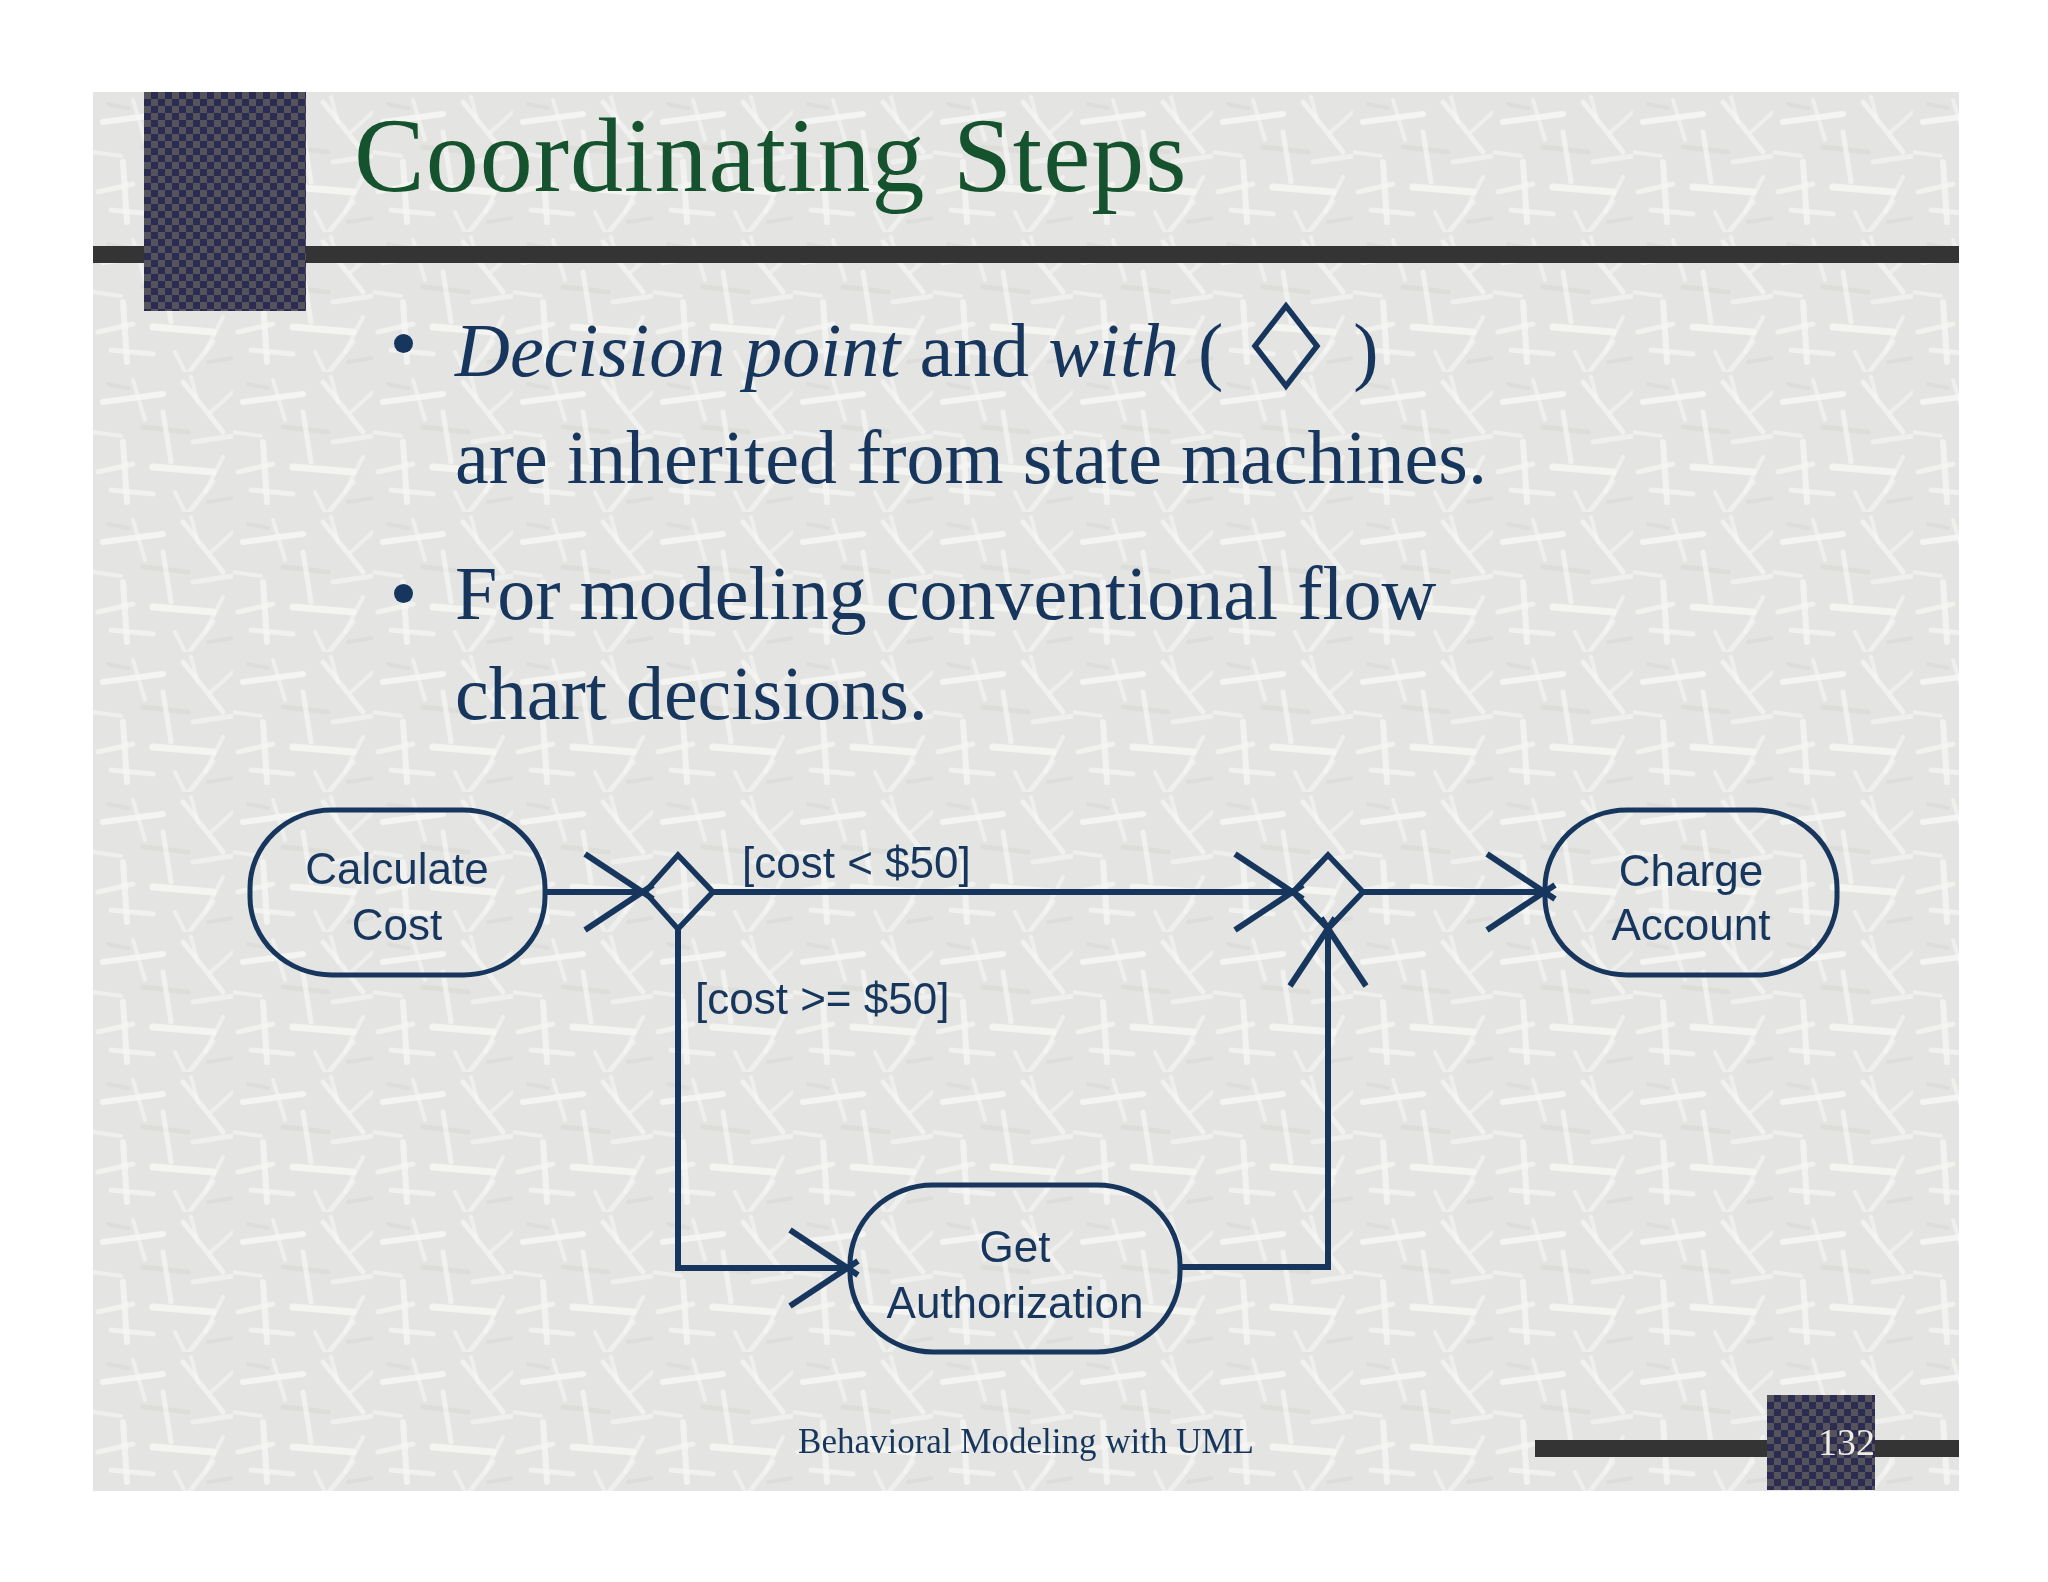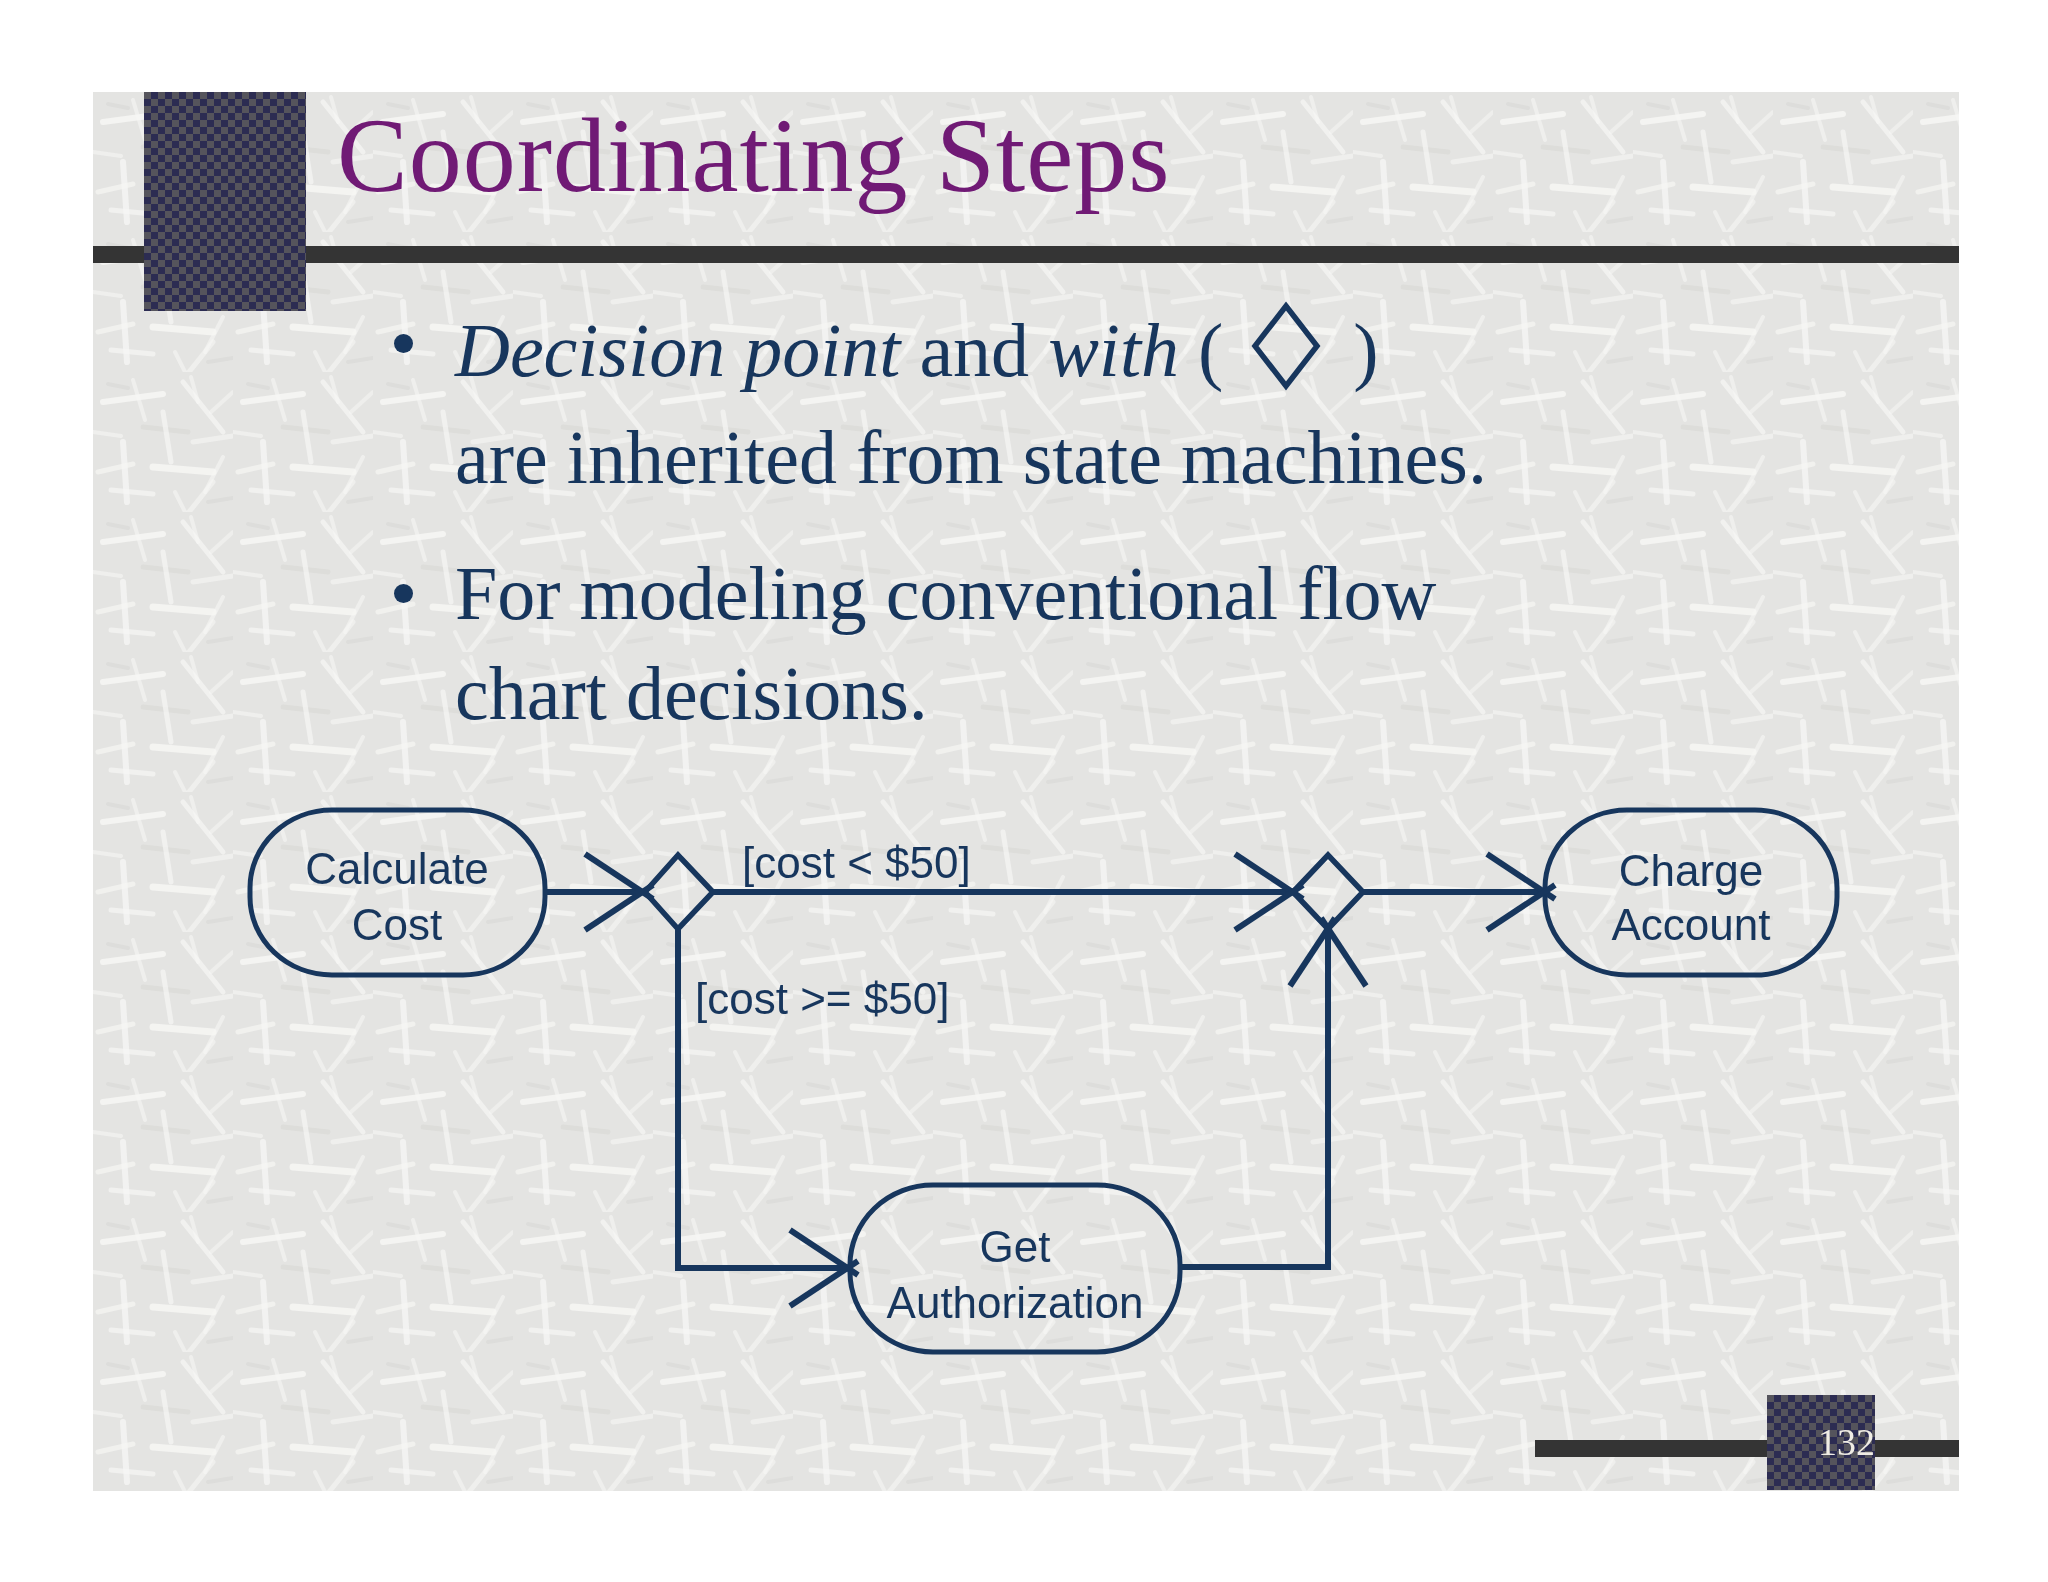--- a/index.html
+++ b/index.html
@@ -11,22 +11,22 @@
   .charcoal-bar{position:absolute;background:#343434;}
   
   .checker{
     background-color:#55545c;
     background-image:
       linear-gradient(45deg,#2c2c52 25%,transparent 25%,transparent 75%,#2c2c52 75%),
       linear-gradient(45deg,#2c2c52 25%,transparent 25%,transparent 75%,#2c2c52 75%);
     background-position:0 0,7px 7px;
     background-size:14px 14px;
   }
-  #title{position:absolute;left:337px;top:100px;font-size:106px;line-height:1.05;
-         color:#701a75;letter-spacing:1px;white-space:nowrap;}
+  #title{position:absolute;left:354px;top:100px;font-size:106px;line-height:1.05;
+         color:#14532d;letter-spacing:1px;white-space:nowrap;}
   .bullet-dot{position:absolute;width:19px;height:19px;border-radius:50%;background:#17365d;}
   .bullet-text{position:absolute;left:455px;color:#17365d;font-size:76px;white-space:nowrap;}
   #bullet1-text{top:297px;line-height:107px;}
   #bullet2-text{top:543px;line-height:100px;}
   .it{font-style:italic;margin-top:32px;}
   #bullet-diamond-svg{vertical-align:-16px;margin:0 30px 0 26px;}
   #diagram-svg{position:absolute;left:0;top:0;}
   .diag-label{font-family:"Liberation Sans", sans-serif;font-size:44px;fill:#17365d;}
   .node-label{font-family:"Liberation Sans", sans-serif;font-size:44px;fill:#17365d;text-anchor:middle;}
   #footer-text{position:absolute;left:93px;top:1424px;width:1866px;text-align:center;
@@ -134,18 +134,19 @@
     <text class="node-label" x="397" y="940">Cost</text>
     <text class="node-label" x="1691" y="886">Charge</text>
     <text class="node-label" x="1691" y="940">Account</text>
     <text class="node-label" x="1015" y="1262">Get</text>
     <text class="node-label" x="1015" y="1318">Authorization</text>
 
     <text class="diag-label" x="742" y="878">[cost &lt; $50]</text>
     <text class="diag-label" x="695" y="1014">[cost &gt;= $50]</text>
   </svg>
 
+  <div id="footer-text">Behavioral Modeling with UML</div>
   <div class="charcoal-bar" style="left:1535px;top:1440px;width:424px;height:17px;"></div>
   <div id="page-number-box" class="checker">
     <div id="page-number">132</div>
   </div>
 
 </div>
 
 </body></html>

